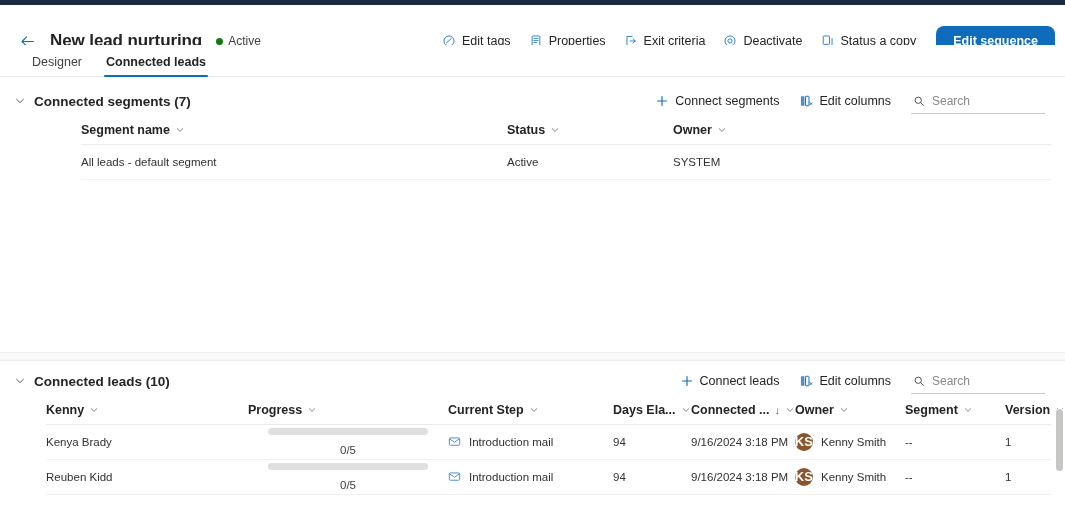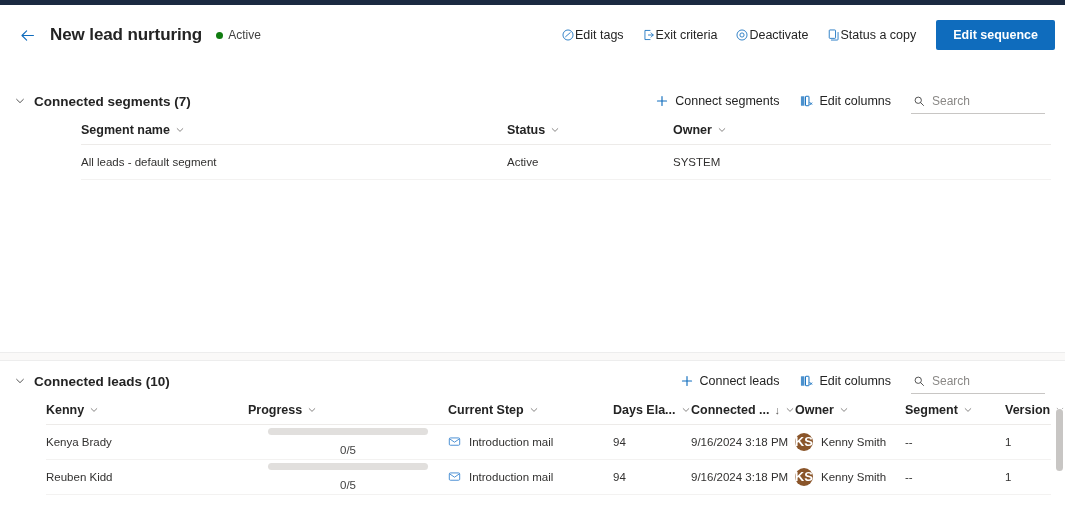--- a/index.html
+++ b/index.html
@@ -10,45 +10,45 @@
     color: #201f1e;
     overflow: hidden;
   }
   .app { position: relative; width: 1065px; height: 516px; background:#fff; }
 
   
   .topstrip { position:absolute; left:0; top:0; width:1065px; height:5px; background:#1b2a41; }
 
   
   .cmdbar {
-    position:absolute; left:0; top:15px; width:1065px; height:40px;
+    position:absolute; left:0; top:21px; width:1065px; height:40px;
     display:flex; align-items:center; background:#fff;
   }
   .back-btn {
     width:30px; height:30px; margin-left:12px; display:flex;
     align-items:center; justify-content:center; color:#0f6cbd; cursor:pointer;
   }
   .page-title {
     font-size:17px; font-weight:600; color:#242424; margin-left:8px;
     letter-spacing:-0.1px; white-space:nowrap;
   }
   .status-wrap { display:flex; align-items:center; gap:5px; margin-left:14px; }
   .status-dot { width:7px; height:7px; border-radius:50%; background:#107c10; }
   .status-text { font-size:12px; color:#424242; }
 
   .cmd-right { margin-left:auto; display:flex; align-items:center; gap:2px; padding-right:10px; }
   .cmd-item {
-    display:flex; align-items:center; height:30px; padding:0 8px;
+    display:flex; align-items:center; gap:6px; height:30px; padding:0 8px;
     font-size:12.5px; color:#242424; cursor:pointer; white-space:nowrap; border-radius:2px;
   }
   .cmd-item .ic { display:flex; align-items:center; color:#0f6cbd; }
   .primary-btn {
     background:#0f6cbd; color:#fff; font-size:12.5px; font-weight:700;
     height:30px; padding:0 17px; display:flex; align-items:center;
-    border:none; cursor:pointer; margin-left:10px; border-radius:2px;
+    border:none; cursor:pointer; margin-left:10px; border-radius:8px;
   }
 
   
   .tabs {
     position:absolute; left:0; top:45px; width:1065px; height:32px;
     display:flex; align-items:flex-end; padding-left:22px; gap:4px;
     border-bottom:1px solid #e8e8e8; background:#fff;
   }
   .tab {
     position:relative; font-size:12.5px; color:#424242; padding:0 10px 7px 10px;
@@ -157,20 +157,29 @@
       <div class="cmd-item">
         <span class="ic">
           <svg width="14" height="14" viewBox="0 0 20 20" fill="none">
             <circle cx="10" cy="10" r="7.2" stroke="#0f6cbd" stroke-width="1.2"></circle>
             <path d="M6.6 12.4 13.2 6.6" stroke="#0f6cbd" stroke-width="1.2" stroke-linecap="round"></path>
           </svg>
         </span>
         <span>Edit tags</span>
       </div>
 
+      <div class="cmd-item">
+        <span class="ic">
+          <svg width="14" height="14" viewBox="0 0 20 20" fill="none">
+            <rect x="4.5" y="2.8" width="11" height="14.4" rx="1" stroke="#0f6cbd" stroke-width="1.2"></rect>
+            <path d="M7 6.6h6M7 9.4h6M7 12.2h4" stroke="#0f6cbd" stroke-width="1.1" stroke-linecap="round"></path>
+          </svg>
+        </span>
+        <span>Properties</span>
+      </div>
 
       <div class="cmd-item">
         <span class="ic">
           <svg width="14" height="14" viewBox="0 0 20 20" fill="none">
             <path d="M11.5 3.5H4.2v13h7.3" stroke="#0f6cbd" stroke-width="1.2" stroke-linecap="round" stroke-linejoin="round"></path>
             <path d="M13 7l3 3-3 3M9.2 10H16" stroke="#0f6cbd" stroke-width="1.2" stroke-linecap="round" stroke-linejoin="round"></path>
           </svg>
         </span>
         <span>Exit criteria</span>
       </div>
@@ -192,20 +201,24 @@
             <path d="M6.2 17.2h8.6a1 1 0 0 0 1-1V6.4" stroke="#0f6cbd" stroke-width="1.2" stroke-linecap="round" stroke-linejoin="round"></path>
           </svg>
         </span>
         <span>Status a copy</span>
       </div>
 
       <button class="primary-btn">Edit sequence</button>
     </div>
   </div>
 
+  <div class="tabs">
+    <div class="tab">Designer</div>
+    <div class="tab active">Connected leads</div>
+  </div>
 
   <div style="position:absolute; left:0; top:86px; width:1065px;">
     <div class="section-head">
       <span class="chev">
         <svg width="12" height="12" viewBox="0 0 16 16" fill="none">
             <path d="M3.5 5.8 8 10.2l4.5-4.4" stroke="#424242" stroke-width="1.2" stroke-linecap="round" stroke-linejoin="round"></path>
           </svg>
       </span>
       <span class="section-title">Connected segments (7)</span>
 

